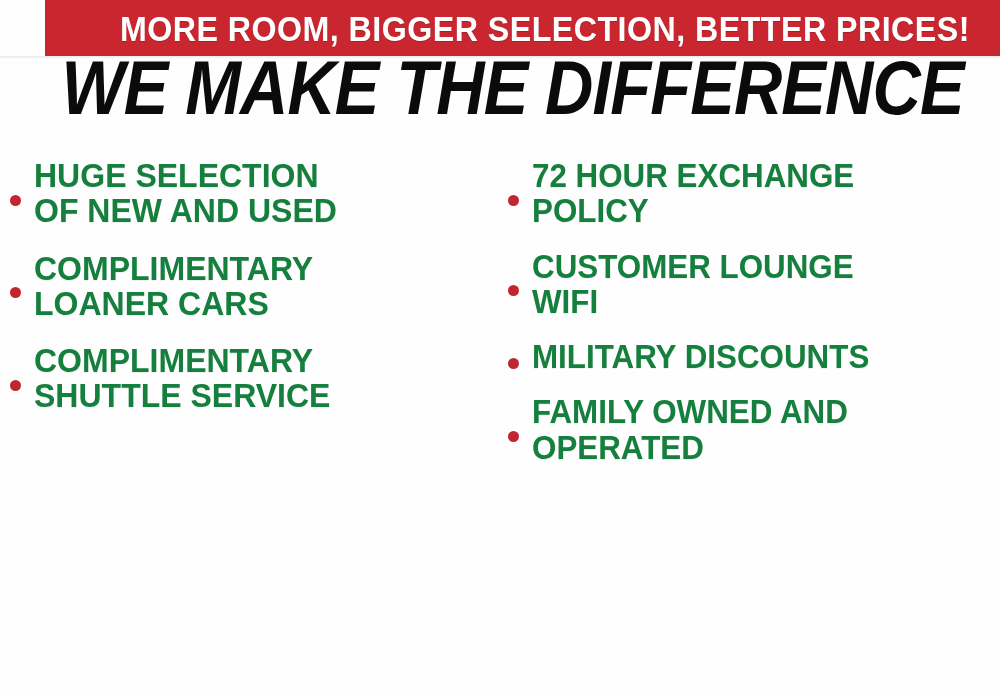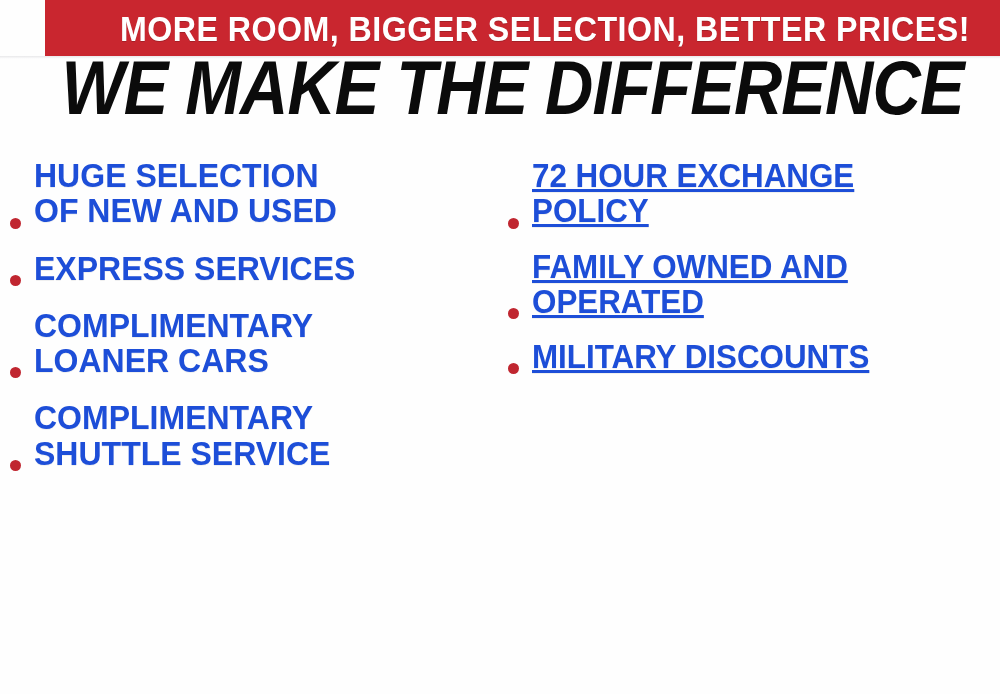--- a/index.html
+++ b/index.html
@@ -83,30 +83,30 @@
   }
   .col {
     position: absolute;
     top: 0;
   }
   .col-left  { left: 10px;  width: 490px; }
   .col-right { left: 508px; width: 492px; }
 
   .bullet-item {
     display: flex;
-    align-items: flex-end;
-    color: #1d4ed8;
+    align-items: center;
+    color: #15803d;
     font-family: "Liberation Sans", sans-serif;
     font-weight: bold;
     font-size: 33px;
     line-height: 1.07;
     letter-spacing: 0px;
   }
   .col-left .bullet-item  { margin-bottom: 22px; }
-  .col-right .bullet-item { margin-bottom: 20px; text-decoration: underline; }
+  .col-right .bullet-item { margin-bottom: 20px; }
 
   .bullet-dot {
     flex: 0 0 auto;
     width: 11px;
     height: 11px;
     border-radius: 50%;
     background: #c02630;
     margin-top: 14px;
     margin-right: 13px;
   }
@@ -138,24 +138,20 @@
   <div class="columns">
 
     <div class="col col-left">
 
       <div class="bullet-item">
         <span class="bullet-dot"></span>
         <span class="bullet-label">HUGE SELECTION
 OF NEW AND USED</span>
       </div>
 
-      <div class="bullet-item">
-        <span class="bullet-dot"></span>
-        <span class="bullet-label">EXPRESS SERVICES</span>
-      </div>
 
 
       <div class="bullet-item">
         <span class="bullet-dot"></span>
         <span class="bullet-label">COMPLIMENTARY
 LOANER CARS</span>
       </div>
 
       <div class="bullet-item">
         <span class="bullet-dot"></span>
@@ -167,30 +163,35 @@
 
     <div class="col col-right">
 
       <div class="bullet-item">
         <span class="bullet-dot"></span>
         <span class="bullet-label">72 HOUR EXCHANGE
 POLICY</span>
       </div>
 
 
+      <div class="bullet-item">
+        <span class="bullet-dot"></span>
+        <span class="bullet-label">CUSTOMER LOUNGE
+WIFI</span>
+      </div>
+
+      <div class="bullet-item">
+        <span class="bullet-dot"></span>
+        <span class="bullet-label">MILITARY DISCOUNTS</span>
+      </div>
 
       <div class="bullet-item">
         <span class="bullet-dot"></span>
         <span class="bullet-label">FAMILY OWNED AND
 OPERATED</span>
-      </div>
-
-      <div class="bullet-item">
-        <span class="bullet-dot"></span>
-        <span class="bullet-label">MILITARY DISCOUNTS</span>
       </div>
 
 
     </div>
 
   </div>
 
 </div>
 
 </body></html>

